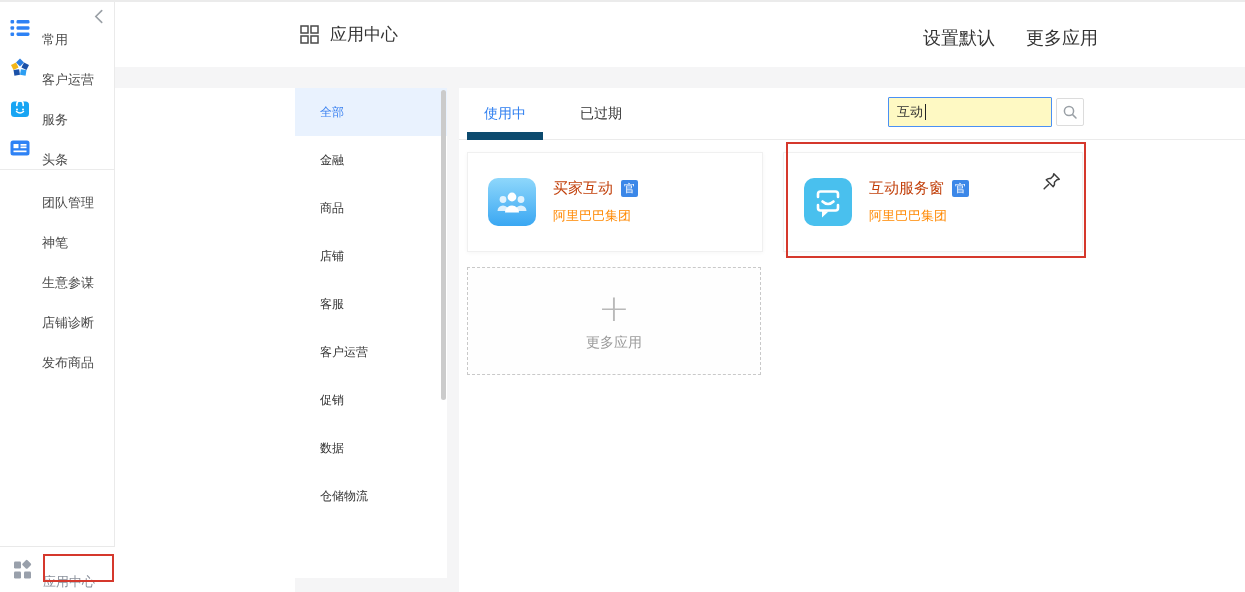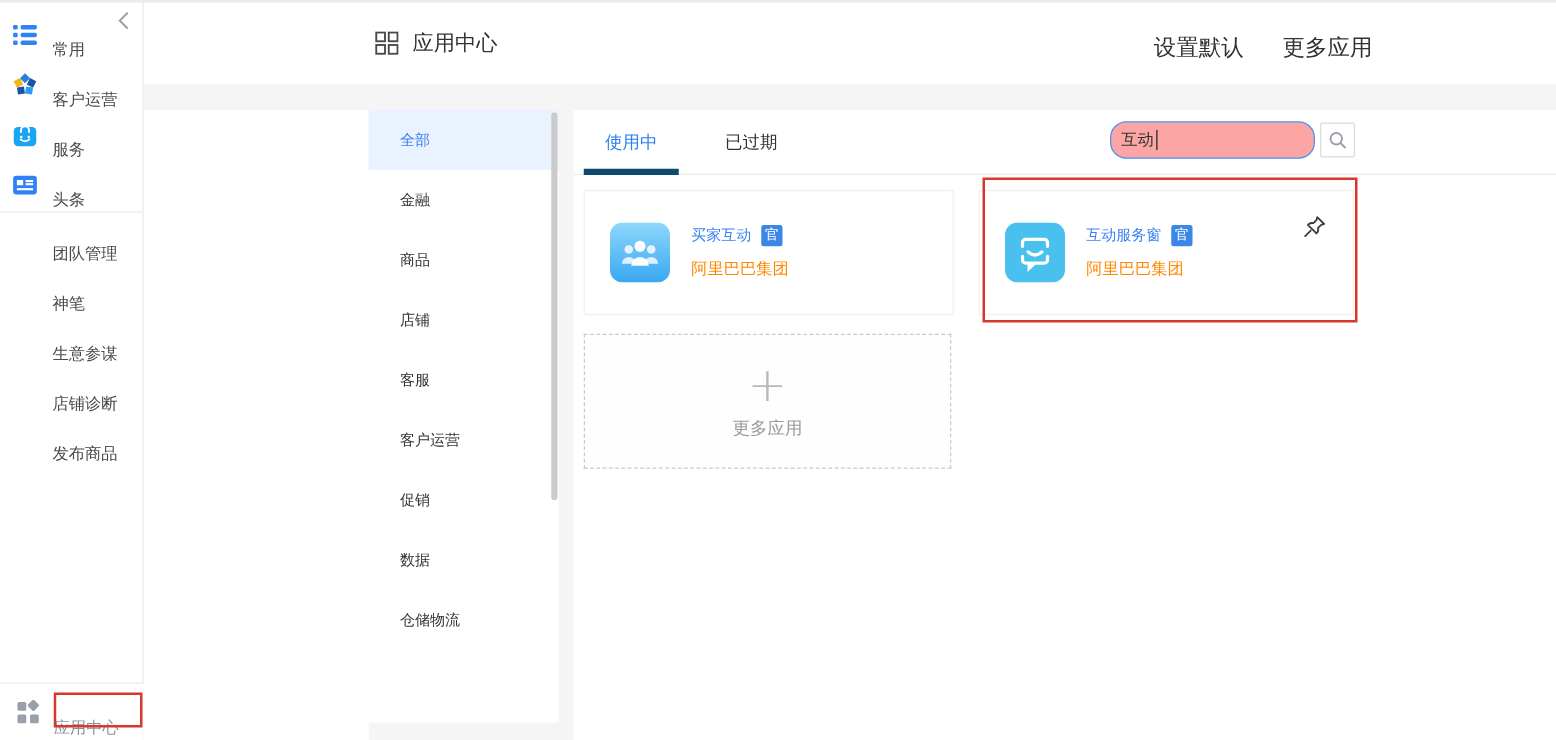--- a/index.html
+++ b/index.html
@@ -31,32 +31,32 @@
   
   .left-gutter { position:absolute; left:115px; top:88px; width:180px; height:504px; background:#fff; }
   .cat-panel { position:absolute; left:295px; top:88px; width:152px; height:490px; background:#fff; }
   .cat-item { height:48px; line-height:48px; padding-left:25px; font-size:12px; color:#333; cursor:pointer; }
   .cat-item.selected { background:#e9f2fe; color:#3b82f0; }
   .cat-scrollbar { position:absolute; right:1px; top:2px; width:5px; height:310px; background:#cbcbcb; border-radius:3px; }
 
   .content-panel { position:absolute; left:459px; top:88px; width:786px; height:504px; background:#fff; }
   .tabbar { position:relative; height:52px; border-bottom:1px solid #ebebeb; display:flex; padding-left:8px; }
   .tab { height:52px; line-height:50px; padding:0 17px; font-size:14px; color:#333; cursor:pointer; margin-right:20px; }
-  .tab.active { color:#2d7ef0; border-bottom:5px solid #0c4a6e; }
-  .search-input { position:absolute; left:429px; top:9px; width:164px; height:30px; border:1px solid #4a90f5; background:#fca5a5; padding:0 8px; font-size:13px; color:#333; outline:none; font-family:Liberation Sans, sans-serif; border-radius:13px; }
+  .tab.active { color:#2d7ef0; border-bottom:8px solid #0c4a6e; }
+  .search-input { position:absolute; left:429px; top:9px; width:164px; height:30px; border:1px solid #4a90f5; background:#fef9c3; padding:0 8px; font-size:13px; color:#333; outline:none; font-family:Liberation Sans, sans-serif; border-radius:1px; }
   .caret { position:absolute; left:466px; top:16px; width:1px; height:16px; background:#222; }
   .search-btn { position:absolute; left:597px; top:10px; width:28px; height:28px; border:1px solid #dcdcdc; border-radius:2px; display:flex; align-items:center; justify-content:center; cursor:pointer; background:#fff; }
 
   .app-card { position:absolute; width:296px; height:100px; background:#fff; border:1px solid #f0f0f0; box-shadow:0 1px 4px rgba(0,0,0,.04); display:flex; align-items:center; padding:0 20px; cursor:pointer; }
   .card1 { left:8px; top:64px; }
   .card2 { left:324px; top:64px; width:300px; }
   .app-icon { width:48px; height:48px; flex:0 0 48px; }
   .app-info { margin-left:17px; display:flex; flex-direction:column; gap:9px; }
   .app-title-row { display:flex; align-items:center; }
-  .app-name { font-size:12px; color:#3b82f6; }
+  .app-name { font-size:15px; color:#c2410c; }
   .badge { margin-left:8px; width:17px; height:17px; background:#3b87e8; color:#fff; font-size:11px; line-height:17px; text-align:center; border-radius:2px; }
   .app-vendor { font-size:13px; color:#ff8800; }
   .pin-btn { position:absolute; top:18px; right:20px; cursor:pointer; }
   .annotation-redbox { position:absolute; left:327px; top:54px; width:300px; height:116px; border:2px solid #d5382c; pointer-events:none; z-index:20; }
 
   .more-card { position:absolute; left:8px; top:179px; width:294px; height:108px; border:1px dashed #c9c9c9; display:flex; flex-direction:column; align-items:center; justify-content:center; cursor:pointer; background:#fefefe; }
   .more-plus { font-size:38px; font-weight:100; color:#b9b9b9; line-height:36px; font-family:"DejaVu Sans",sans-serif; }
   .more-label { margin-top:8px; font-size:14px; color:#9a9a9a; }
 </style>
 </head>

